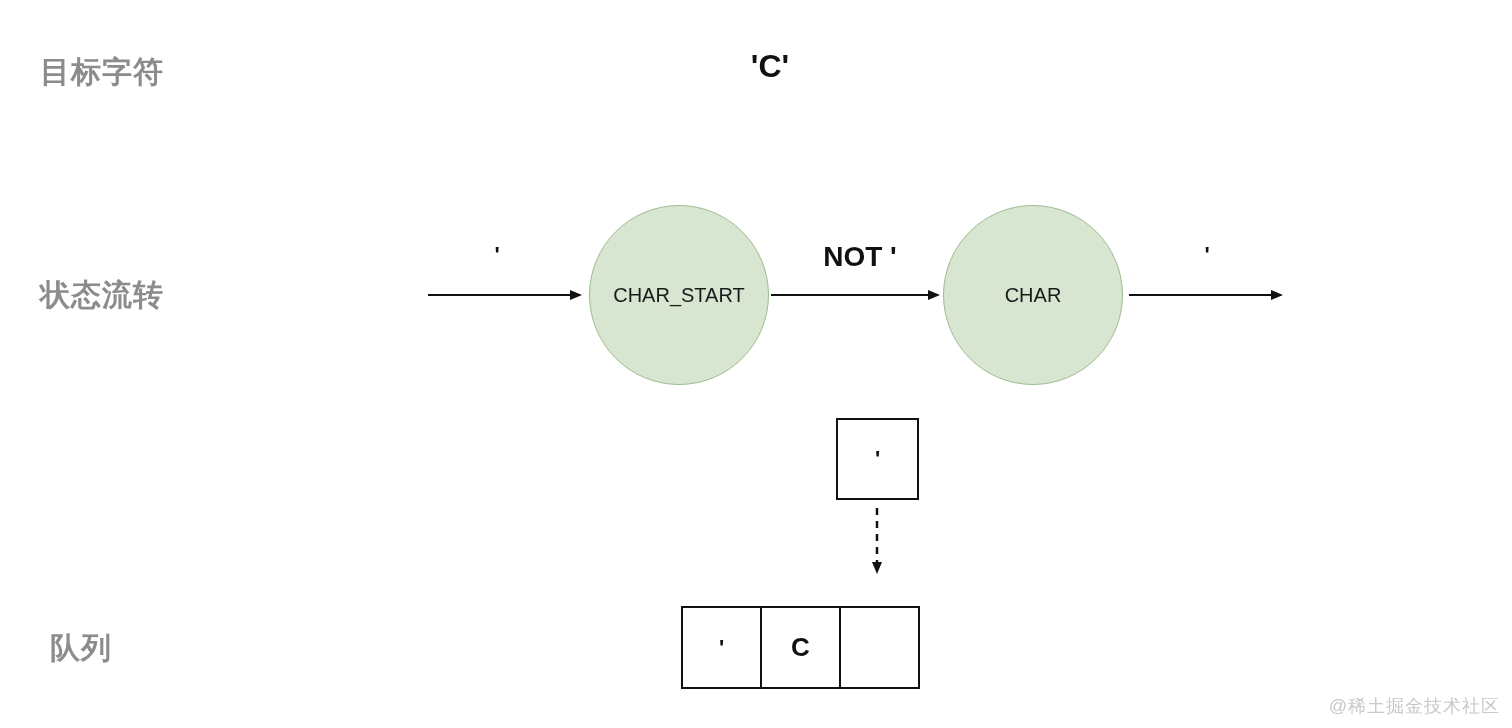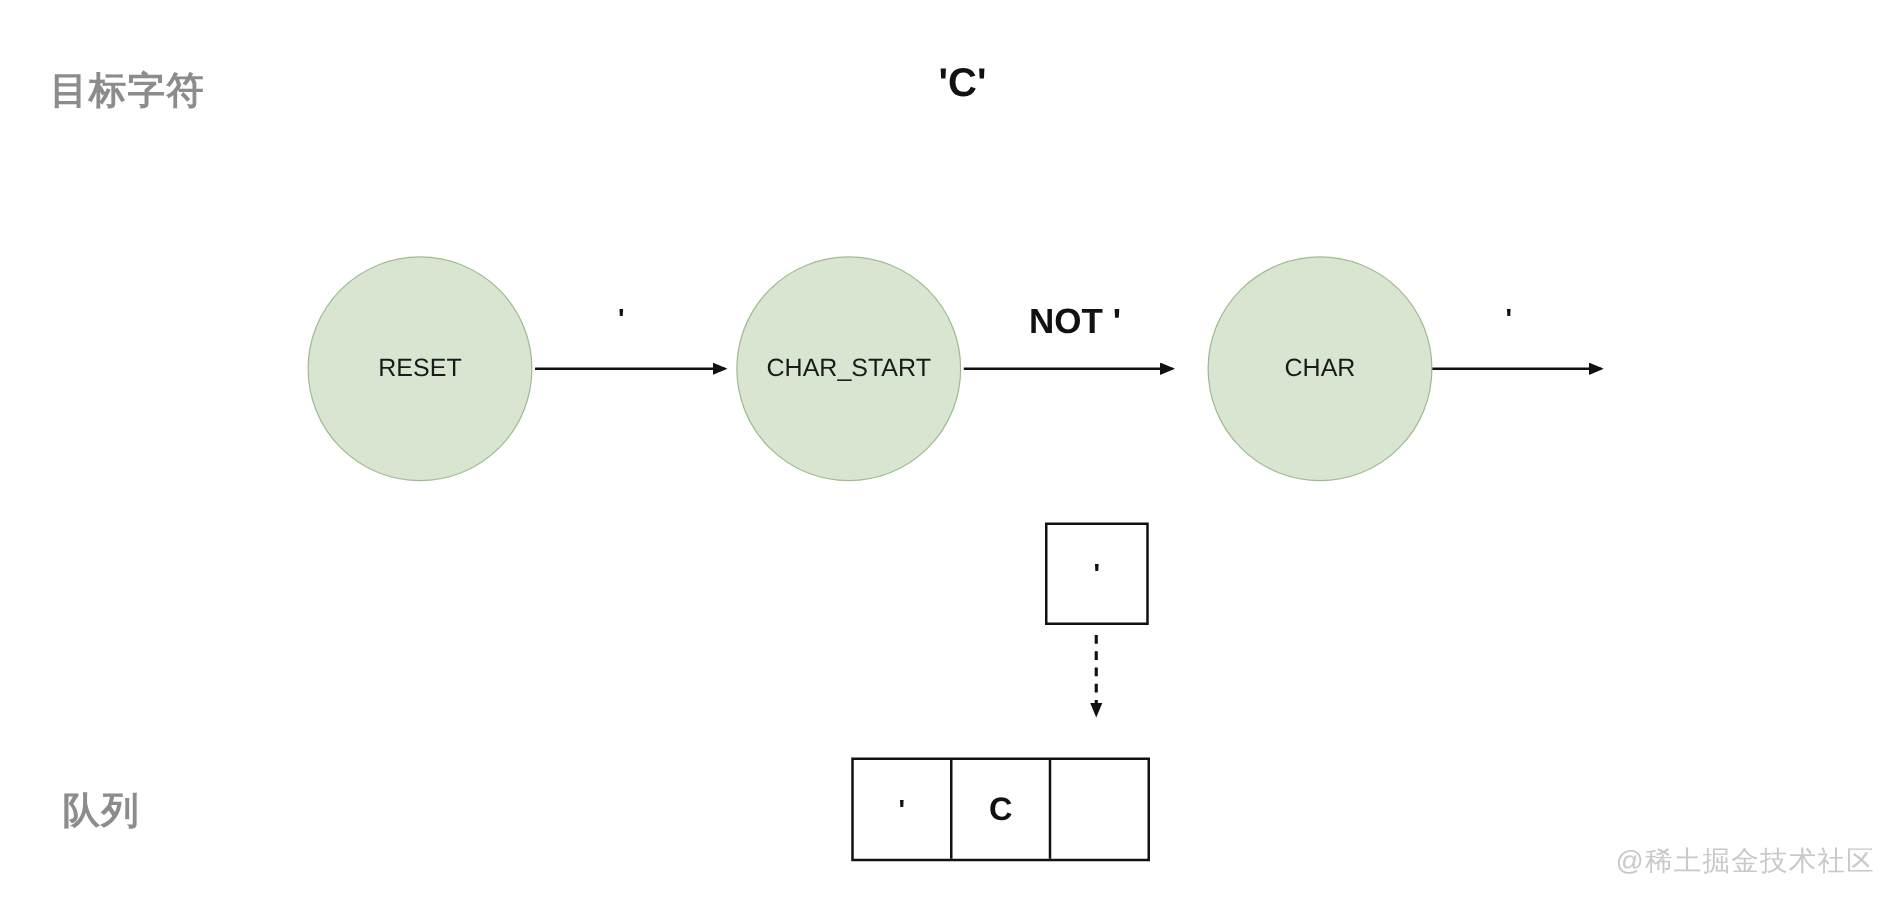--- a/index.html
+++ b/index.html
@@ -107,56 +107,54 @@
     color: #111111;
     border-right: 2px solid #111111;
     box-sizing: content-box;
   }
   .queue-cell:last-child {
     border-right: none;
   }
   .watermark {
     position: absolute;
     right: 12px;
-    bottom: 24px;
+    bottom: 10px;
     color: #c9c9c9;
-    font-size: 22px;
+    font-size: 18px;
     letter-spacing: 1px;
     white-space: nowrap;
   }
 </style>
 </head>
 <body>
 
 <div class="canvas">
 
   <div class="row-label" style="left:40px; top:52px;">目标字符</div>
+  <div class="row-label" style="left:40px; top:275px;">状态流转</div>
   <div class="row-label" style="left:50px; top:628px;">队列</div>
 
   <div class="target-char-value">'C'</div>
 
   <svg class="arrow-layer" viewBox="0 0 1512 728" xmlns="http://www.w3.org/2000/svg">
     <defs>
       <marker id="arrowhead" markerWidth="12" markerHeight="10" refX="10" refY="5" orient="auto" markerUnits="userSpaceOnUse">
         <path d="M0,0 L12,5 L0,10 z" fill="#111111"></path>
       </marker>
     </defs>
     <line x1="428" y1="295" x2="580" y2="295" stroke="#111111" stroke-width="2" marker-end="url(#arrowhead)"></line>
     <line x1="771" y1="295" x2="938" y2="295" stroke="#111111" stroke-width="2" marker-end="url(#arrowhead)"></line>
     <line x1="1129" y1="295" x2="1281" y2="295" stroke="#111111" stroke-width="2" marker-end="url(#arrowhead)"></line>
     <line x1="877" y1="508" x2="877" y2="572" stroke="#111111" stroke-width="2.5" stroke-dasharray="7 6" marker-end="url(#arrowhead)"></line>
   </svg>
 
-  <div class="state-node" style="left:246px; top:205px;">
-    <span class="state-label">RESET</span>
-  </div>
   <div class="state-node" style="left:589px; top:205px;align-items:center;">
     <span class="state-label">CHAR_START</span>
   </div>
-  <div class="state-node" style="left:966px; top:205px;">
+  <div class="state-node" style="left:943px; top:205px;">
     <span class="state-label">CHAR</span>
   </div>
 
   <div class="transition-label small" style="left:447px; top:242px; width:100px;">'</div>
   <div class="transition-label big" style="left:780px; top:241px; width:160px;">NOT '</div>
   <div class="transition-label small" style="left:1157px; top:242px; width:100px;">'</div>
 
   <div class="token-box">
     <span>'</span>
   </div>

